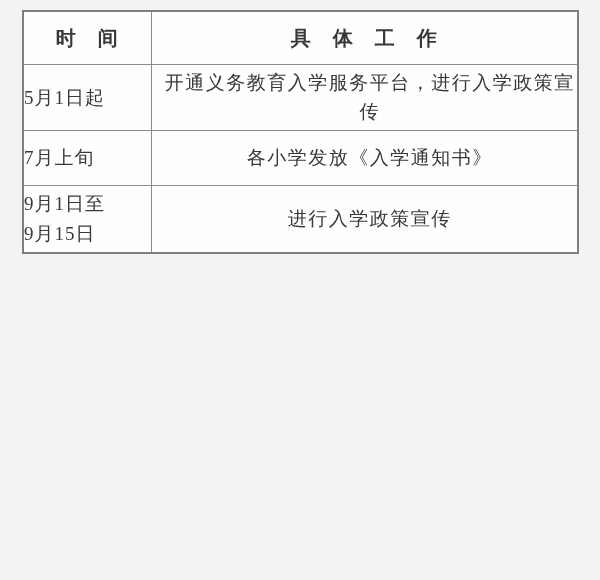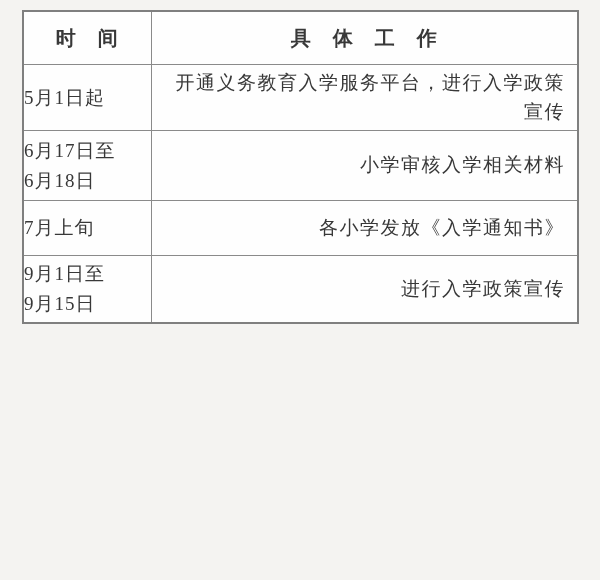--- a/index.html
+++ b/index.html
@@ -45,24 +45,24 @@
   td.time {
     font-size: 19px;
     text-align: left;
     white-space: pre-line;
     line-height: 1.55;
     letter-spacing: 1px;
     padding: 2px 0;
   }
   td.work {
     font-size: 19px;
-    text-align: right;
+    text-align: center;
     line-height: 1.5;
     letter-spacing: 1.5px;
-    padding: 4px 12px 4px 11px;
+    padding: 4px 0 4px 11px;
   }
 </style>
 </head>
 <body>
 
 <div class="page">
   <table class="schedule">
     <colgroup>
       <col class="c-time">
       <col class="c-work">
@@ -71,25 +71,20 @@
       <tr>
         <th class="hdr">时　间</th>
         <th class="hdr">具　体　工　作</th>
       </tr>
     </thead>
     <tbody>
       <tr style="height:62px">
         <td class="time">5月1日起</td>
         <td class="work">开通义务教育入学服务平台，进行入学政策宣传</td>
       </tr>
-      <tr style="height:70px">
-        <td class="time">6月17日至
-6月18日</td>
-        <td class="work">小学审核入学相关材料</td>
-      </tr>
       <tr style="height:55px">
         <td class="time">7月上旬</td>
         <td class="work">各小学发放《入学通知书》</td>
       </tr>
       <tr style="height:67px">
         <td class="time">9月1日至
 9月15日</td>
         <td class="work">进行入学政策宣传</td>
       </tr>
     </tbody>

